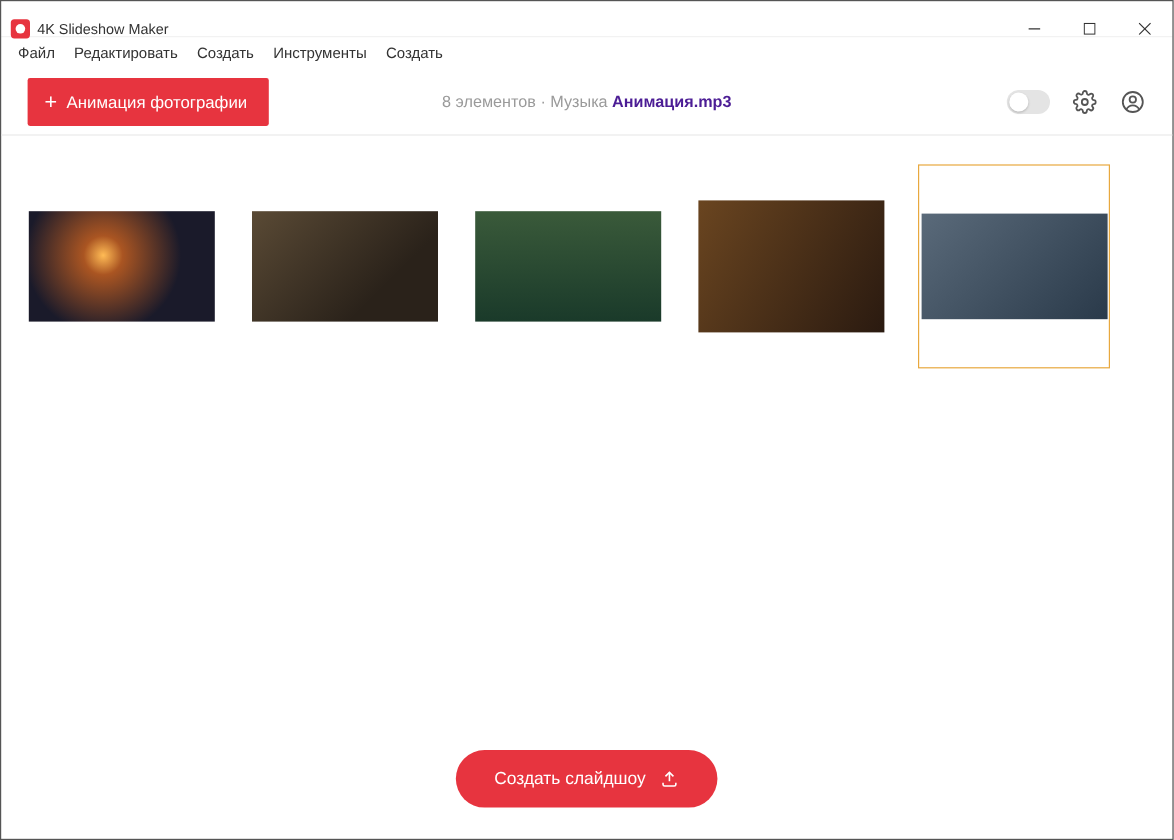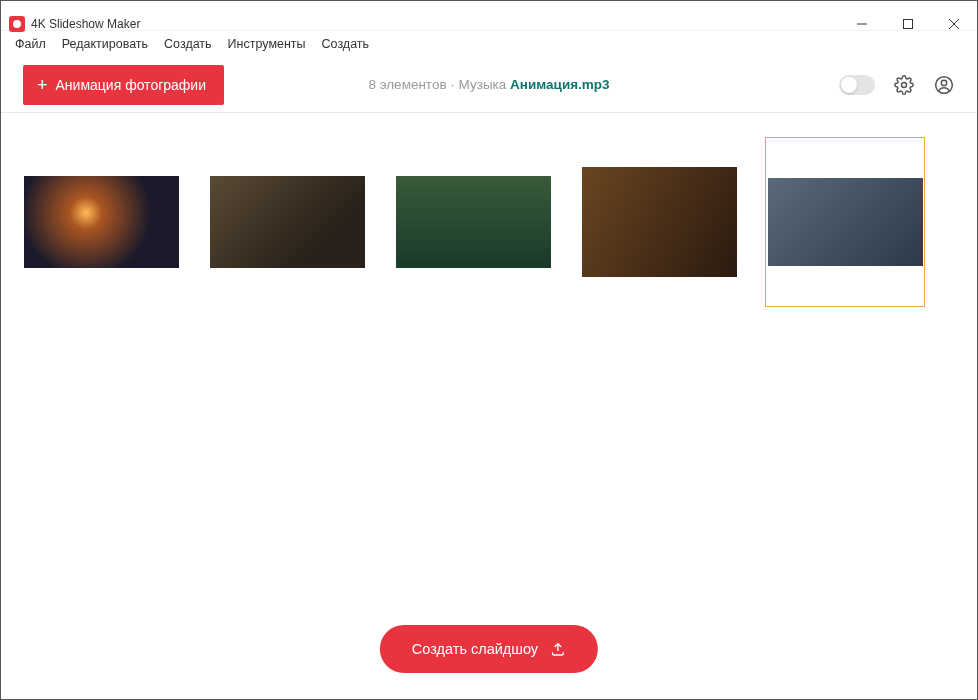--- a/index.html
+++ b/index.html
@@ -30,21 +30,21 @@
   height: 56px; display: flex; align-items: center; padding: 0 22px;
   border-bottom: 1px solid #e9e9e9; position: relative;
 }
 .add-btn {
   background: #e7343f; color: #fff; border: none; height: 40px;
   padding: 0 18px 0 14px; font-size: 14px; display: flex; align-items: center; gap: 8px;
   border-radius: 2px; cursor: pointer;
 }
 .add-btn .plus { font-size: 18px; line-height: 1; font-weight: 300; }
 .status { position: absolute; left: 50%; transform: translateX(-50%); font-size: 13.5px; color: #9a9a9a; }
-.status .bold { color: #0f766e; font-weight: 600; }
+.status .bold { color: #4c1d95; font-weight: 600; }
 .toolbar-right { margin-left: auto; display: flex; align-items: center; gap: 18px; }
 .toggle {
   width: 36px; height: 20px; background: #e4e4e4; border-radius: 10px; position: relative;
 }
 .toggle::after {
   content: ""; position: absolute; left: 2px; top: 2px; width: 16px; height: 16px;
   background: #fff; border-radius: 50%; box-shadow: 0 1px 2px rgba(0,0,0,0.2);
 }
 .icon-btn { width: 22px; height: 22px; display:flex; align-items:center; justify-content:center; color:#555; }
 .content {

